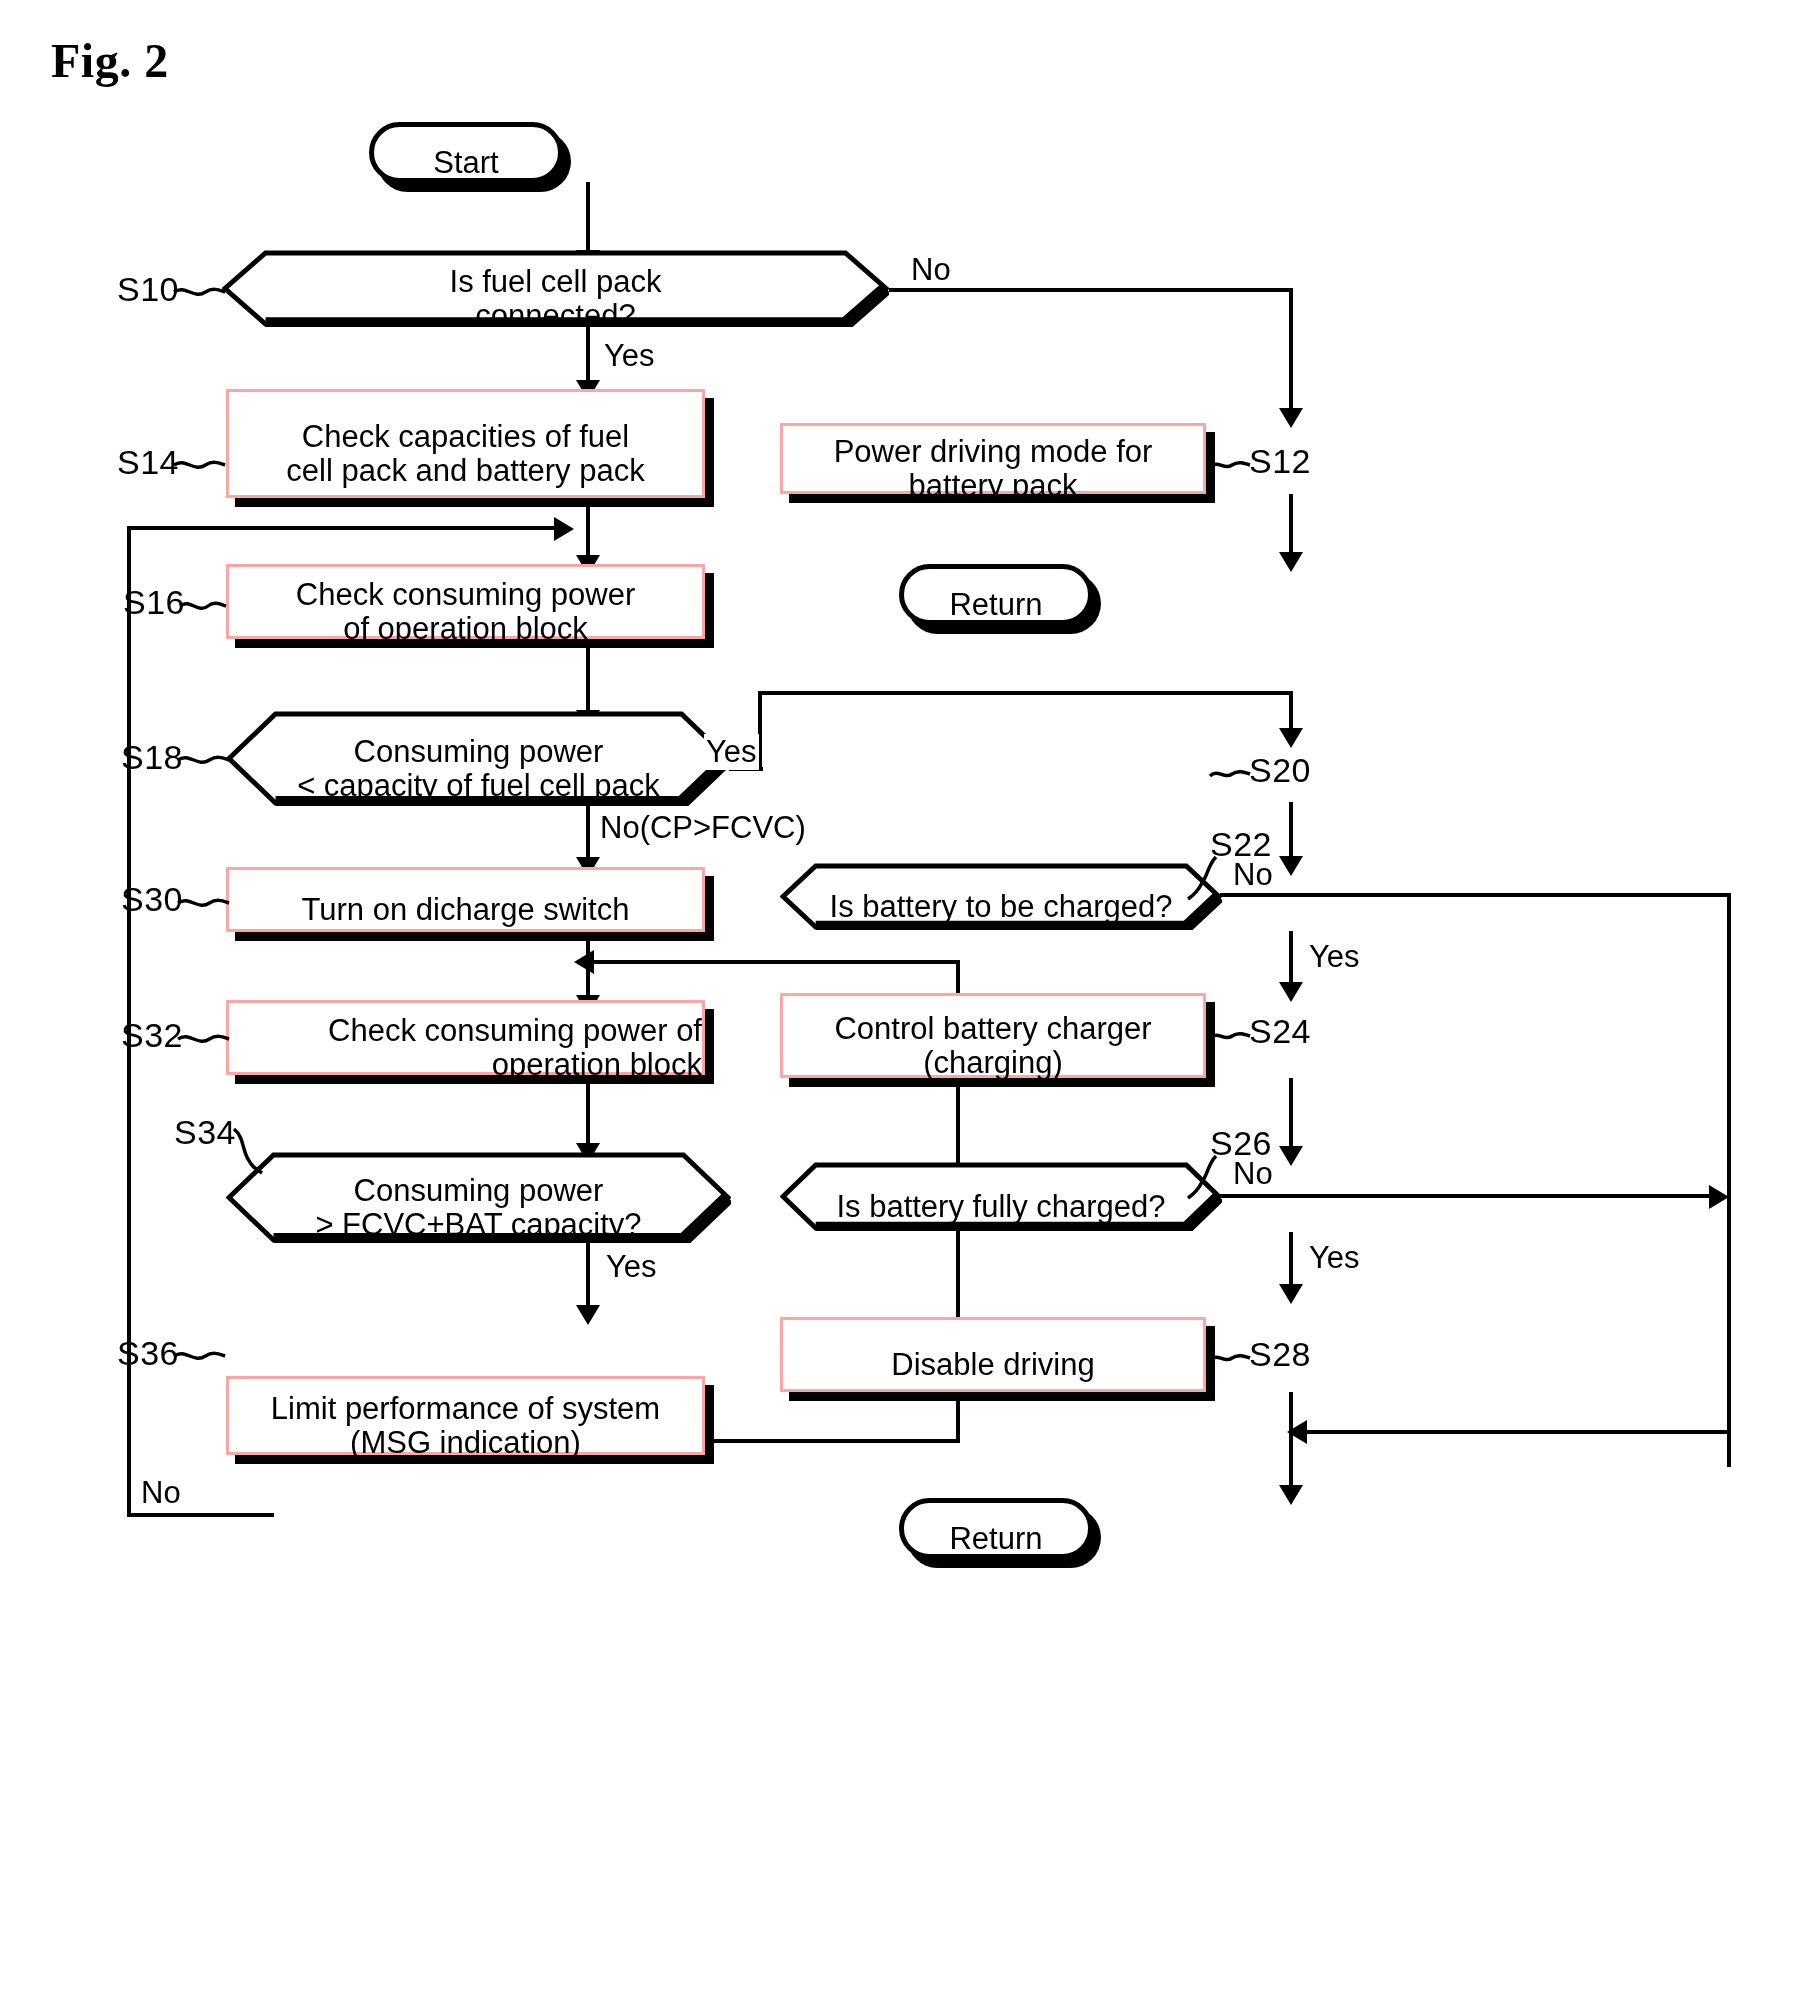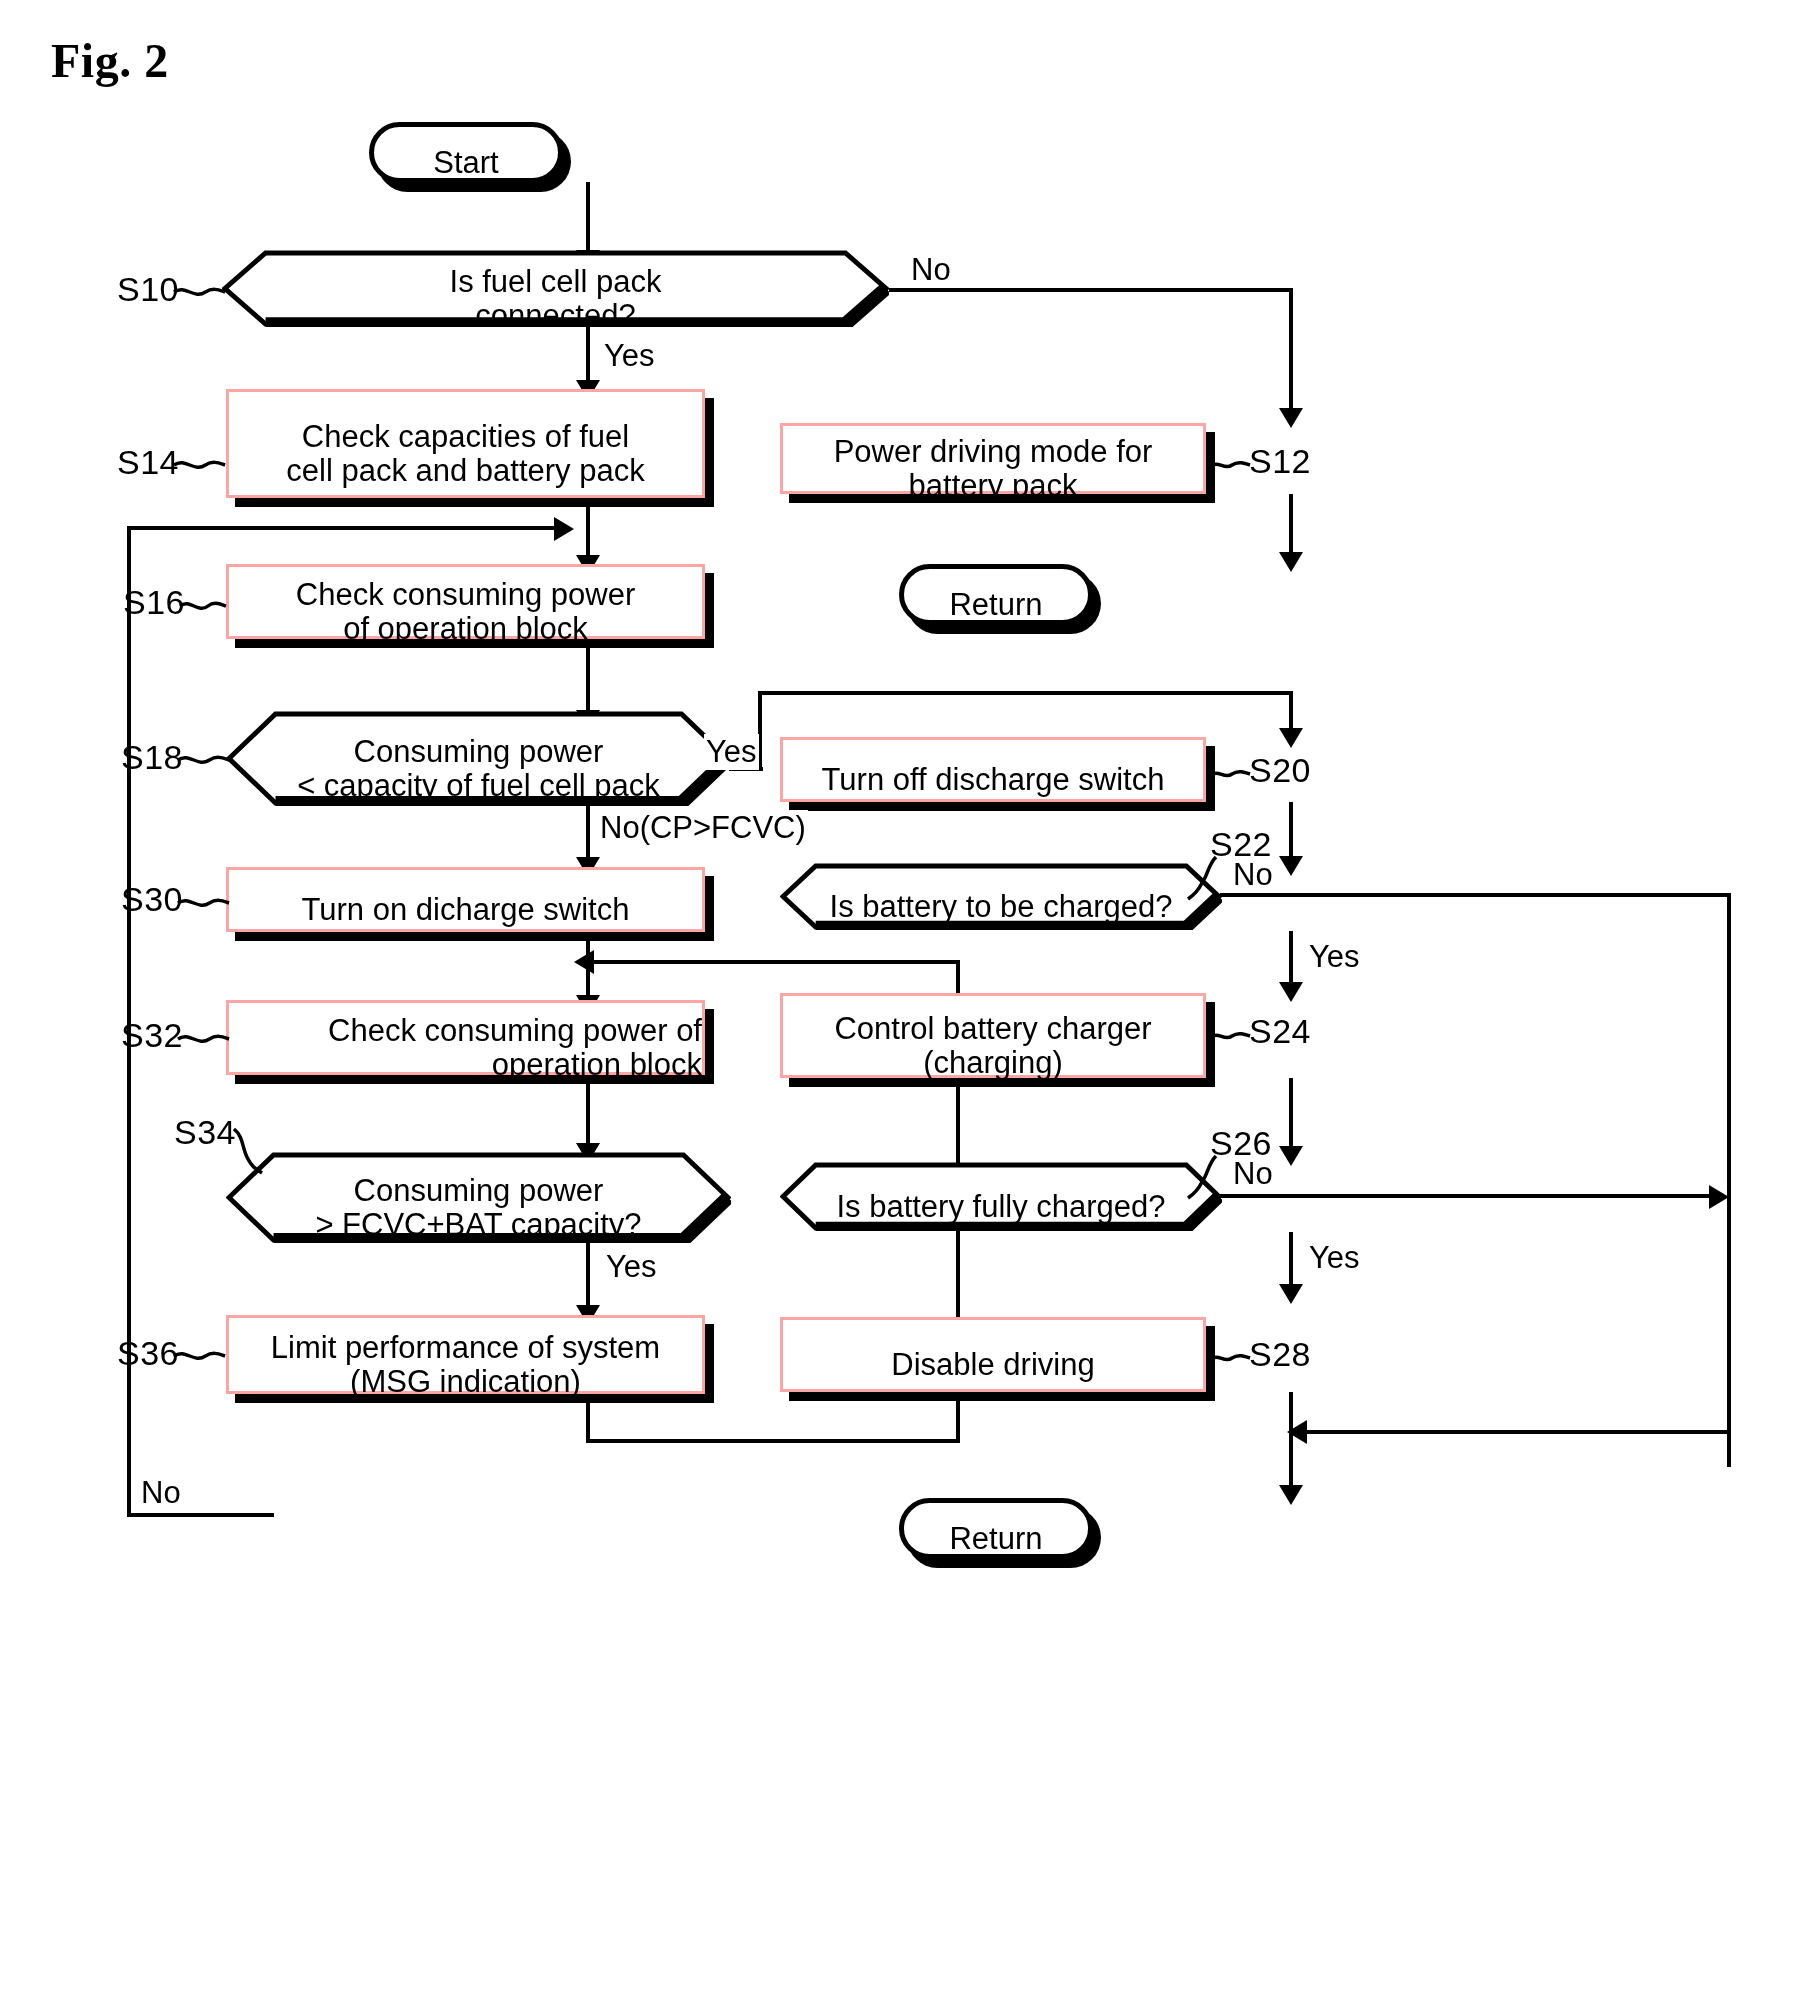--- a/index.html
+++ b/index.html
@@ -205,23 +205,20 @@
     <div class="hexwrap">
       <svg viewBox="0 0 510 96" preserveAspectRatio="none">
         <polygon points="50,3 460,3 507,48 460,93 50,93 3,48" fill="#fff" stroke="#000" stroke-width="5"></polygon>
         <polyline points="50,93 460,93 507,48" fill="none" stroke="#000" stroke-width="14"></polyline>
       </svg>
     </div>
     <span class="txt">Consuming power
 &lt; capacity of fuel cell pack</span>
   </div>
 
-  <div class="node proc" style="left:780px; top:737px; width:426px; height:65px;">
-    <span class="txt">Turn off discharge switch</span>
-  </div>
 
   <div class="node dec" style="left:780px; top:863px; width:442px; height:67px;">
     <div class="hexwrap">
       <svg viewBox="0 0 446 68" preserveAspectRatio="none">
         <polygon points="36,3 410,3 443,34 410,65 36,65 3,34" fill="#fff" stroke="#000" stroke-width="5"></polygon>
         <polyline points="36,65 410,65 443,34" fill="none" stroke="#000" stroke-width="13"></polyline>
       </svg>
     </div>
     <span class="txt">Is battery to be charged?</span>
   </div>
@@ -258,21 +255,21 @@
       </svg>
     </div>
     <span class="txt">Consuming power
 &gt; FCVC+BAT capacity?</span>
   </div>
 
   <div class="node proc" style="left:780px; top:1317px; width:426px; height:75px;">
     <span class="txt">Disable driving</span>
   </div>
 
-  <div class="node proc" style="left:226px; top:1315px; width:479px; height:79px;">
+  <div class="node proc" style="left:226px; top:1376px; width:479px; height:79px;">
     <span class="txt">Limit performance of system
 (MSG indication)</span>
   </div>
 
   <div class="node term" style="left:899px; top:1498px; width:194px; height:61px;">
     <span class="txt">Return</span>
   </div>
 
   <div class="ref" style="left:117px; top:270px;">S10</div>
   <div class="leader" style="left:174px; top:282px;">

